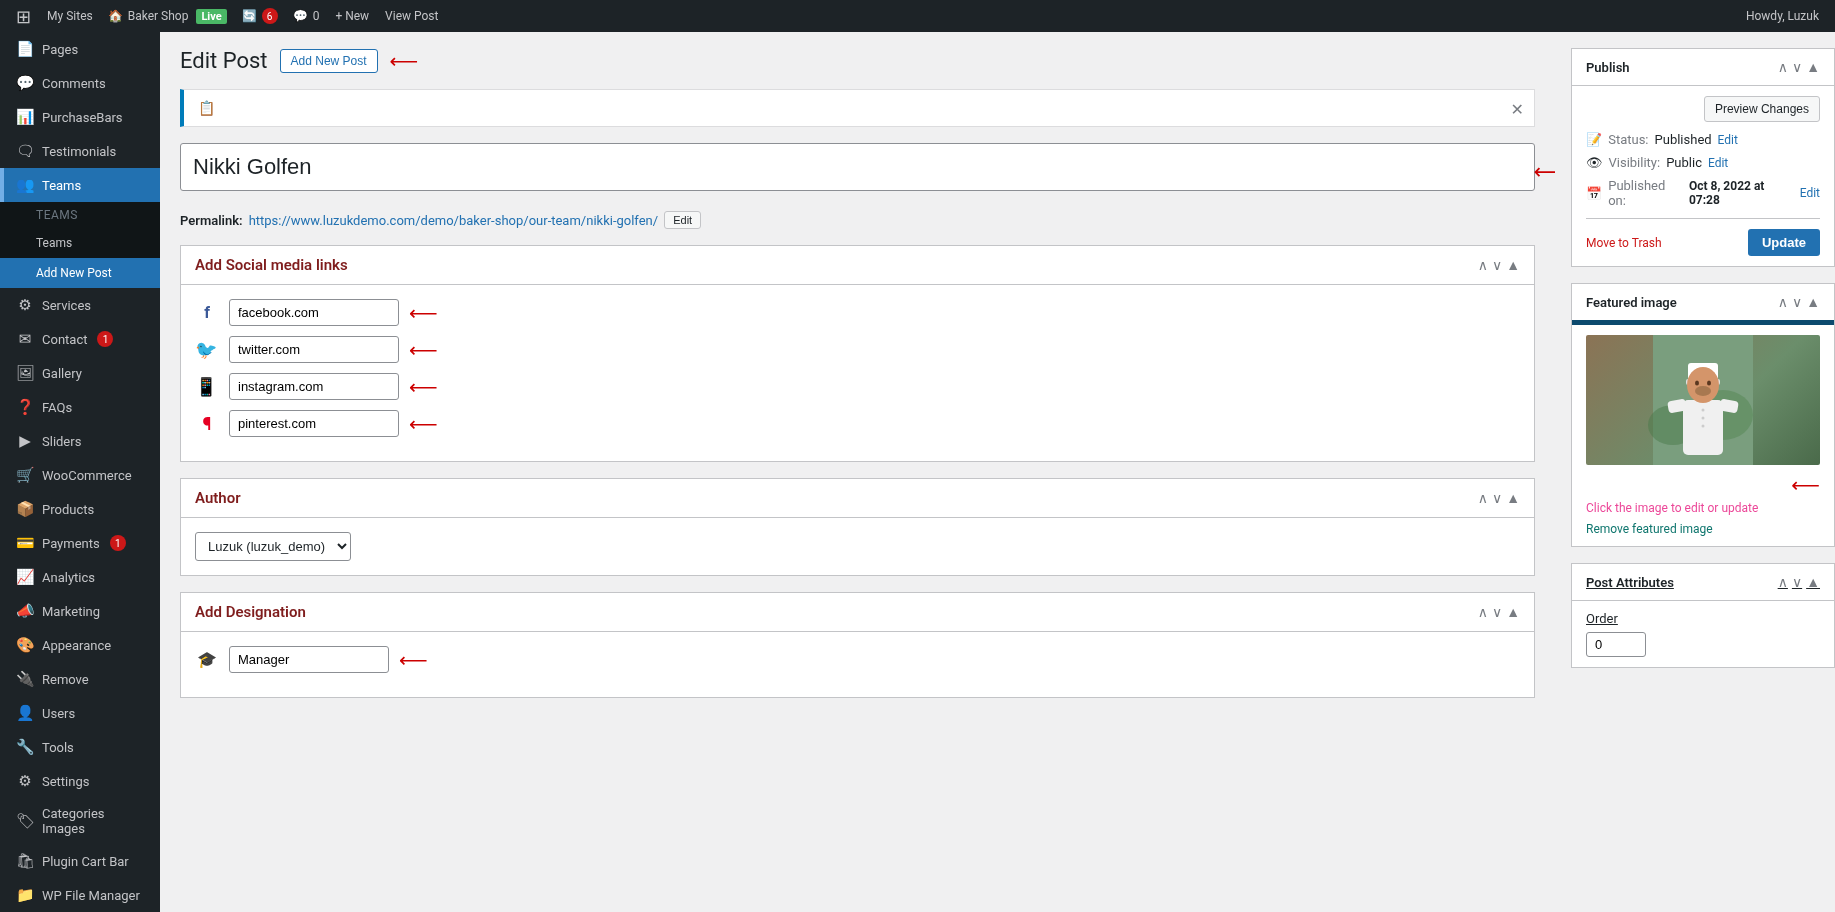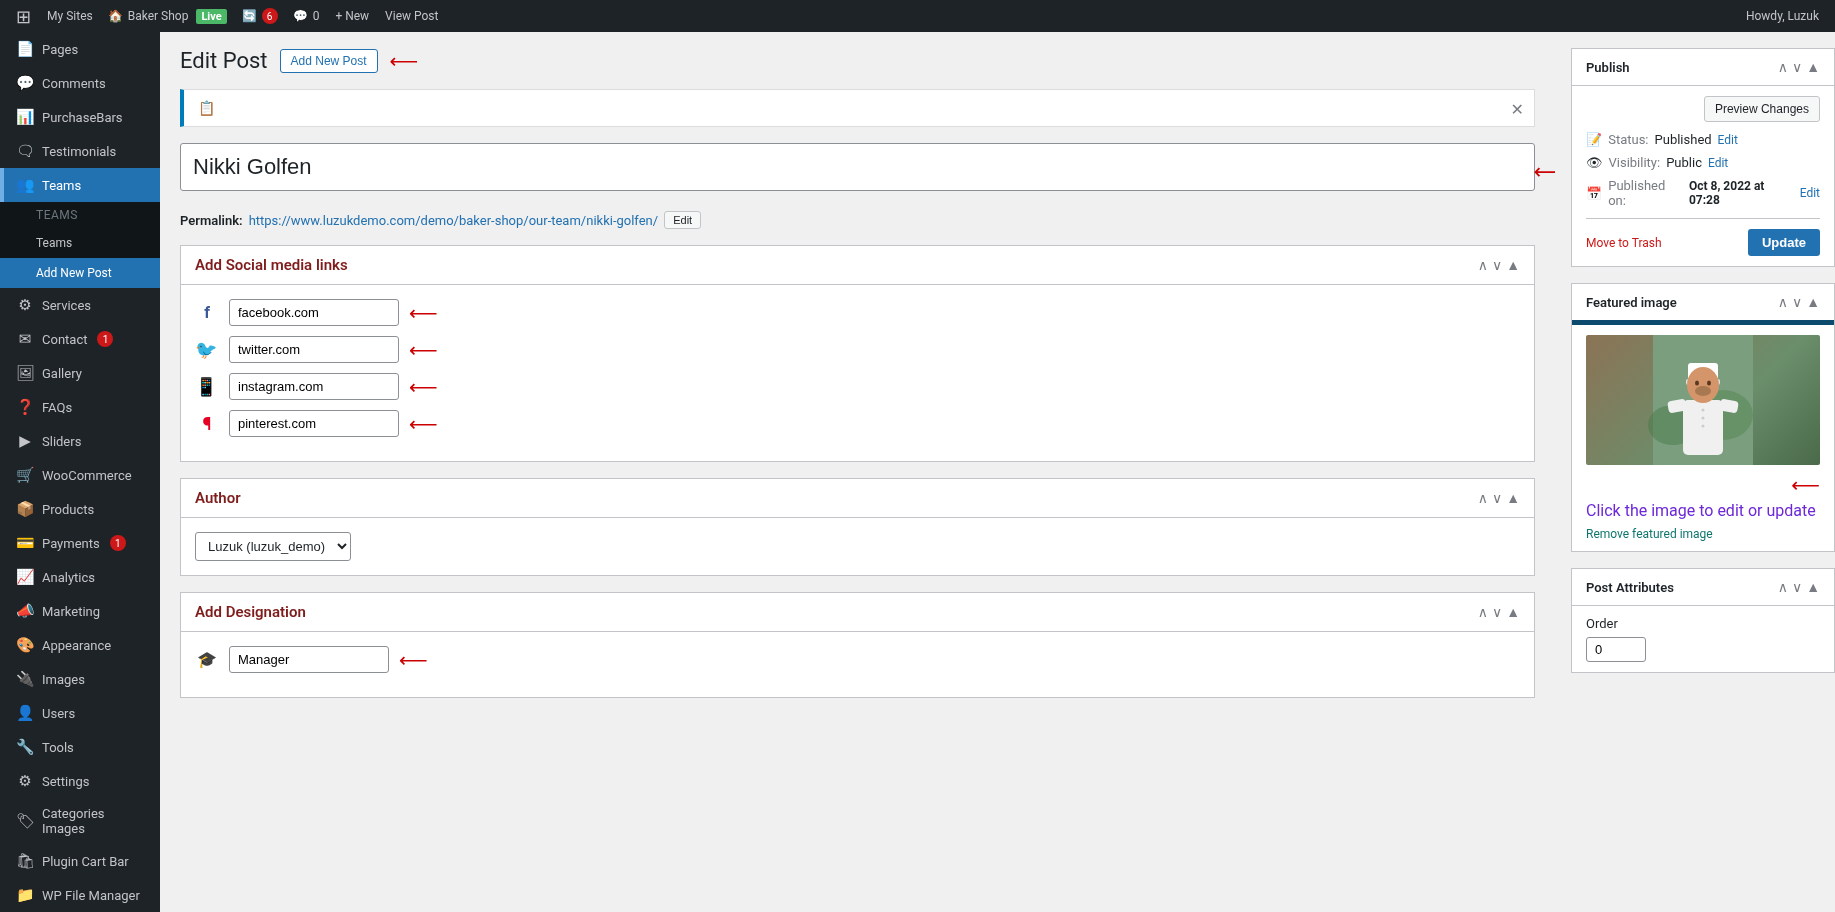--- a/index.html
+++ b/index.html
@@ -289,27 +289,28 @@
     .featured-img-preview {
       width: 100%;
       height: 130px;
       background: linear-gradient(135deg, #8B7355 0%, #6B8E6B 60%, #4a6a4a 100%);
       border-radius: 2px;
       margin-bottom: 8px;
       position: relative;
       overflow: hidden;
       cursor: pointer;
     }
-    .featured-img-hint { font-size: 16px; color: #6d28d9; margin-bottom: 6px; }
+    .featured-img-hint { font-size: 12px; color: #ec4899; margin-bottom: 6px; }
     .featured-img-remove { color: #0f766e; cursor: pointer; text-decoration: none; font-size: 12px; }
 
     
     .post-attr-box {
       background: #fff;
       border: 1px solid #c3c4c7;
+      text-decoration: underline;
     }
     .post-attr-header {
       display: flex;
       align-items: center;
       justify-content: space-between;
       padding: 10px 14px;
       border-bottom: 1px solid #c3c4c7;
     }
     .post-attr-title { font-weight: 600; font-size: 13px; }
     .post-attr-body { padding: 10px 14px; }
@@ -448,21 +449,21 @@
     <div class="sidebar-item">
       <span class="icon">📣</span>
       <span>Marketing</span>
     </div>
     <div class="sidebar-item">
       <span class="icon">🎨</span>
       <span>Appearance</span>
     </div>
     <div class="sidebar-item">
       <span class="icon">🔌</span>
-      <span>Images</span>
+      <span>Remove</span>
     </div>
     <div class="sidebar-item">
       <span class="icon">👤</span>
       <span>Users</span>
     </div>
     <div class="sidebar-item">
       <span class="icon">🔧</span>
       <span>Tools</span>
     </div>
     <div class="sidebar-item">

